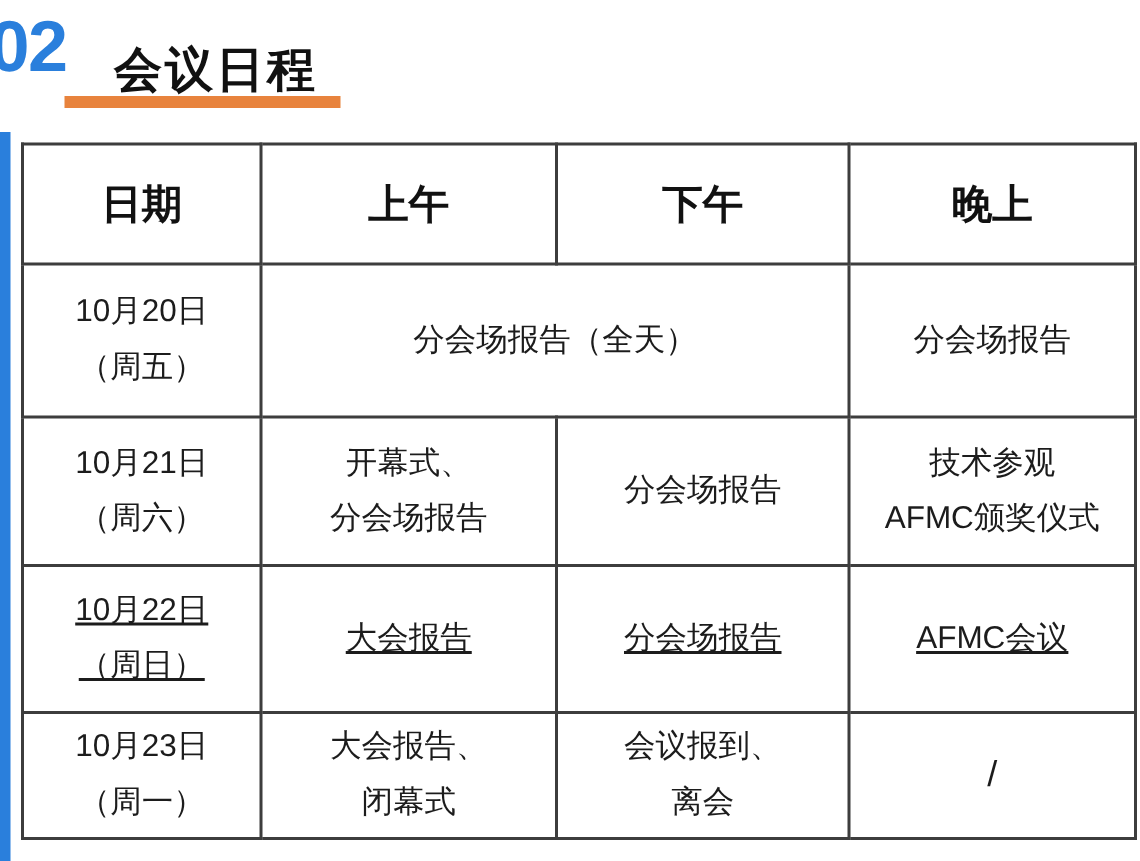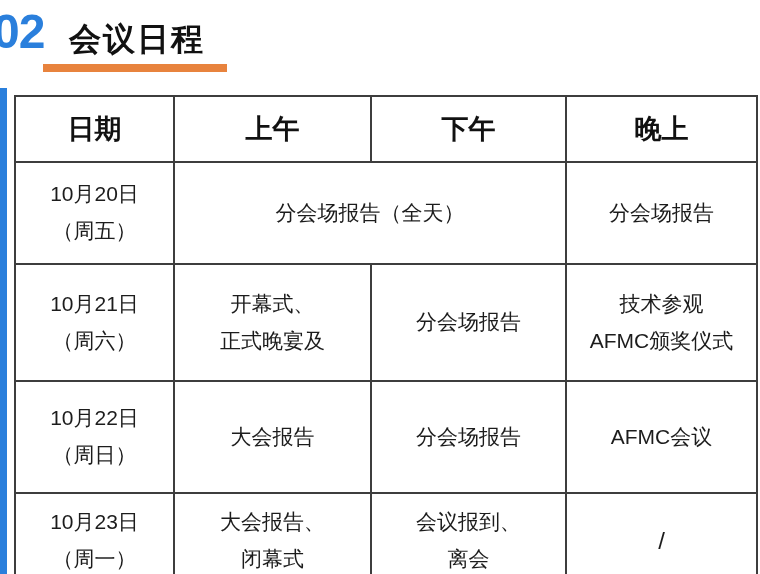--- a/index.html
+++ b/index.html
@@ -22,21 +22,21 @@
     font-size: 48px;
     font-weight: 700;
     color: #2a7fdc;
     letter-spacing: -1px;
     line-height: 1.1;
   }
   .page-title {
     position: absolute;
     left: 64px;
     top: 12px;
-    margin: 5px;
+    margin: 12px;
     font-size: 32px;
     font-weight: 700;
     color: #111111;
     letter-spacing: 2px;
     line-height: 1.4;
   }
   .title-underline {
     position: absolute;
     left: 43px;
     top: 64px;
@@ -62,34 +62,34 @@
   }
   .schedule th, .schedule td {
     border: 2px solid #3d3d3d;
     text-align: center;
     vertical-align: middle;
     white-space: pre-line;
     padding: 0 4px;
     box-sizing: border-box;
   }
   .schedule th {
-    height: 66px;
+    height: 80px;
     font-size: 27px;
     font-weight: 700;
     color: #111111;
   }
   .schedule td {
     font-size: 21px;
     line-height: 1.75;
     color: #1c1c1c;
   }
   tr.row-1 { height: 102px; padding-left: 45px; }
-  tr.row-2 { height: 117px; }
-  tr.row-3 { height: 112px; }
-  tr.row-4 { height: 96px; }
+  tr.row-2 { height: 99px; }
+  tr.row-3 { height: 98px; text-decoration: underline; }
+  tr.row-4 { height: 84px; }
   td.slash-cell { font-size: 24px; }
 </style>
 </head>
 <body>
 
 <div>
 
   <div class="section-num">02</div>
 
   <h1 class="page-title">会议日程</h1>
@@ -117,21 +117,21 @@
       <tr class="row-1">
         <td>10月20日
 （周五）</td>
         <td colspan="2">分会场报告（全天）</td>
         <td>分会场报告</td>
       </tr>
       <tr class="row-2">
         <td>10月21日
 （周六）</td>
         <td>开幕式、
-正式晚宴及</td>
+分会场报告</td>
         <td>分会场报告</td>
         <td>技术参观
 AFMC颁奖仪式</td>
       </tr>
       <tr class="row-3">
         <td>10月22日
 （周日）</td>
         <td>大会报告</td>
         <td>分会场报告</td>
         <td>AFMC会议</td>

